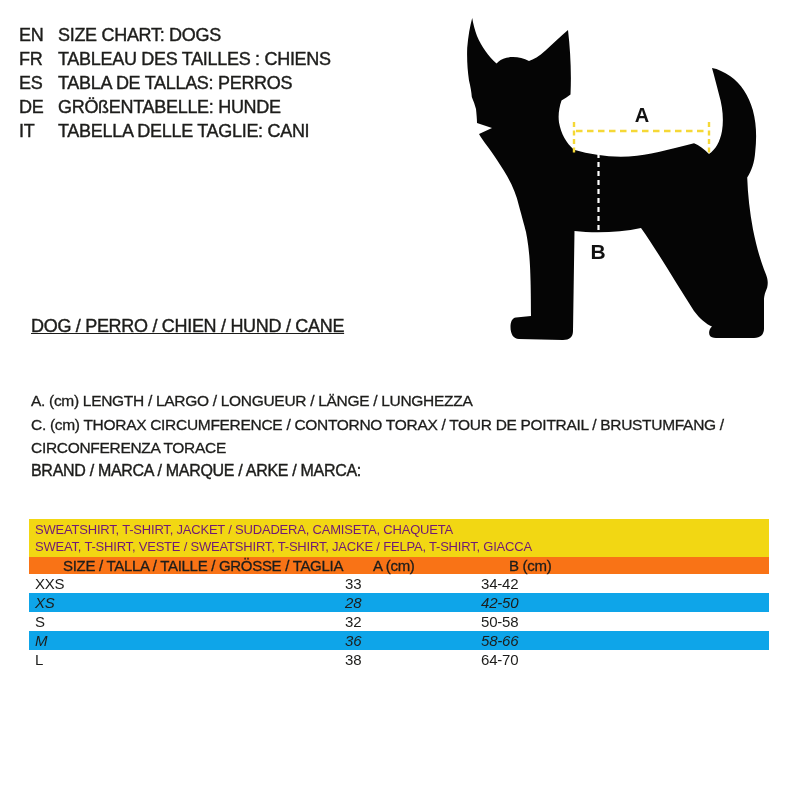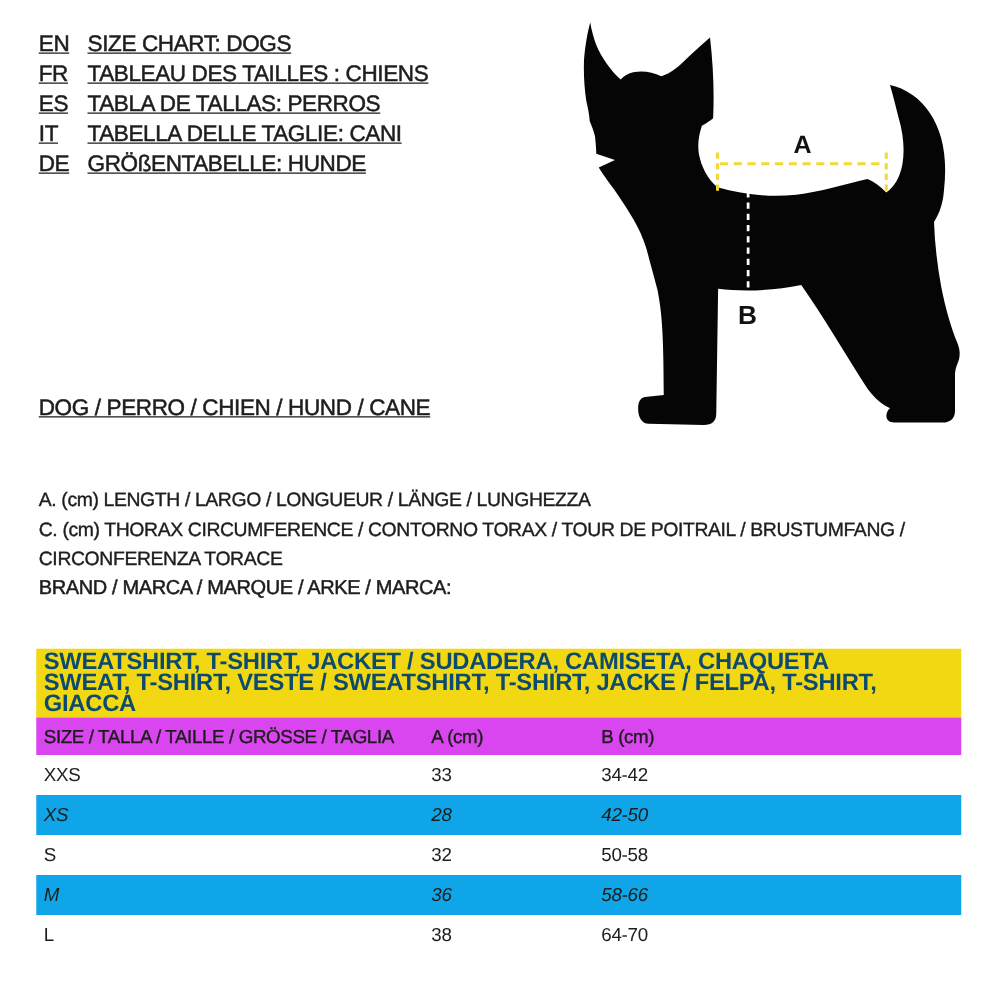--- a/index.html
+++ b/index.html
@@ -5,42 +5,42 @@
   html,body{margin:0;padding:0;}
   body{
     width:800px;height:800px;background:#ffffff;position:relative;overflow:hidden;
     font-family:"Liberation Sans", sans-serif;color:#1d1d1b;
   }
   .abs{position:absolute;}
   .semi{-webkit-text-stroke:0.4px #1d1d1b;}
   .semi-light{-webkit-text-stroke:0.3px #1d1d1b;}
 
   
-  .lang-list{left:31px;top:23px;text-decoration:underline;}
+  .lang-list{left:19px;top:23px;}
   .lang-row{display:flex;height:24px;align-items:center;font-size:18px;letter-spacing:-0.3px;}
   .lang-code{width:39px;flex:0 0 39px;}
 
   
   .dog-figure{left:440px;top:0;width:340px;height:348px;}
   .dog-figure svg{display:block;width:100%;height:100%;}
 
   
   .dog-label{left:31px;top:316px;font-size:18px;letter-spacing:-0.3px;text-decoration:underline;}
   .measures{left:31px;top:389px;font-size:15.5px;letter-spacing:-0.3px;line-height:23.5px;}
   .brand-line{left:31px;top:462px;font-size:16px;letter-spacing:-0.3px;}
 
   
   .size-table{left:29px;top:519px;width:740px;}
   .tbl-yellow{
     background:#f2d713;padding:2px 0 2px 6px;
-    font-size:19px;font-weight:700;line-height:17px;letter-spacing:-0.2px;color:#0c4a6e;
+    font-size:13px;font-weight:400;line-height:17px;letter-spacing:-0.2px;color:#701a75;
   }
   .tbl-grid{display:grid;grid-template-columns:316px 136px 115px auto;align-items:center;}
-  .tbl-head{background:#d946ef;height:30px;font-size:15px;letter-spacing:-0.3px;}
-  .tbl-row{height:32px;font-size:15px;letter-spacing:-0.2px;}
+  .tbl-head{background:#f97316;height:17px;font-size:15px;letter-spacing:-0.3px;padding-left:28px;}
+  .tbl-row{height:19px;font-size:15px;letter-spacing:-0.2px;}
   .tbl-row.alt{background:#0ea5e9;font-style:italic;}
   .cell-l{padding-left:6px;text-align:left;}
   .cell-c{text-align:left;}
 </style>
 </head>
 <body>
 
 <div class="abs lang-list">
   <div class="lang-row semi">
     <span class="lang-code">EN</span>
@@ -48,26 +48,26 @@
   </div>
   <div class="lang-row semi">
     <span class="lang-code">FR</span>
     <span>TABLEAU DES TAILLES : CHIENS</span>
   </div>
   <div class="lang-row semi">
     <span class="lang-code">ES</span>
     <span>TABLA DE TALLAS: PERROS</span>
   </div>
   <div class="lang-row semi">
+    <span class="lang-code">DE</span>
+    <span>GRÖßENTABELLE: HUNDE</span>
+  </div>
+  <div class="lang-row semi">
     <span class="lang-code">IT</span>
     <span>TABELLA DELLE TAGLIE: CANI</span>
-  </div>
-  <div class="lang-row semi">
-    <span class="lang-code">DE</span>
-    <span>GRÖßENTABELLE: HUNDE</span>
   </div>
 </div>
 
 <div class="abs dog-figure">
   <svg viewBox="440 0 340 348" xmlns="http://www.w3.org/2000/svg">
     <path fill="#050505" d="
       M 476 109
       C 476.5 114 477 119 477 123
       L 492 128 L 479 134
       C 483 141 490 149 497 160

